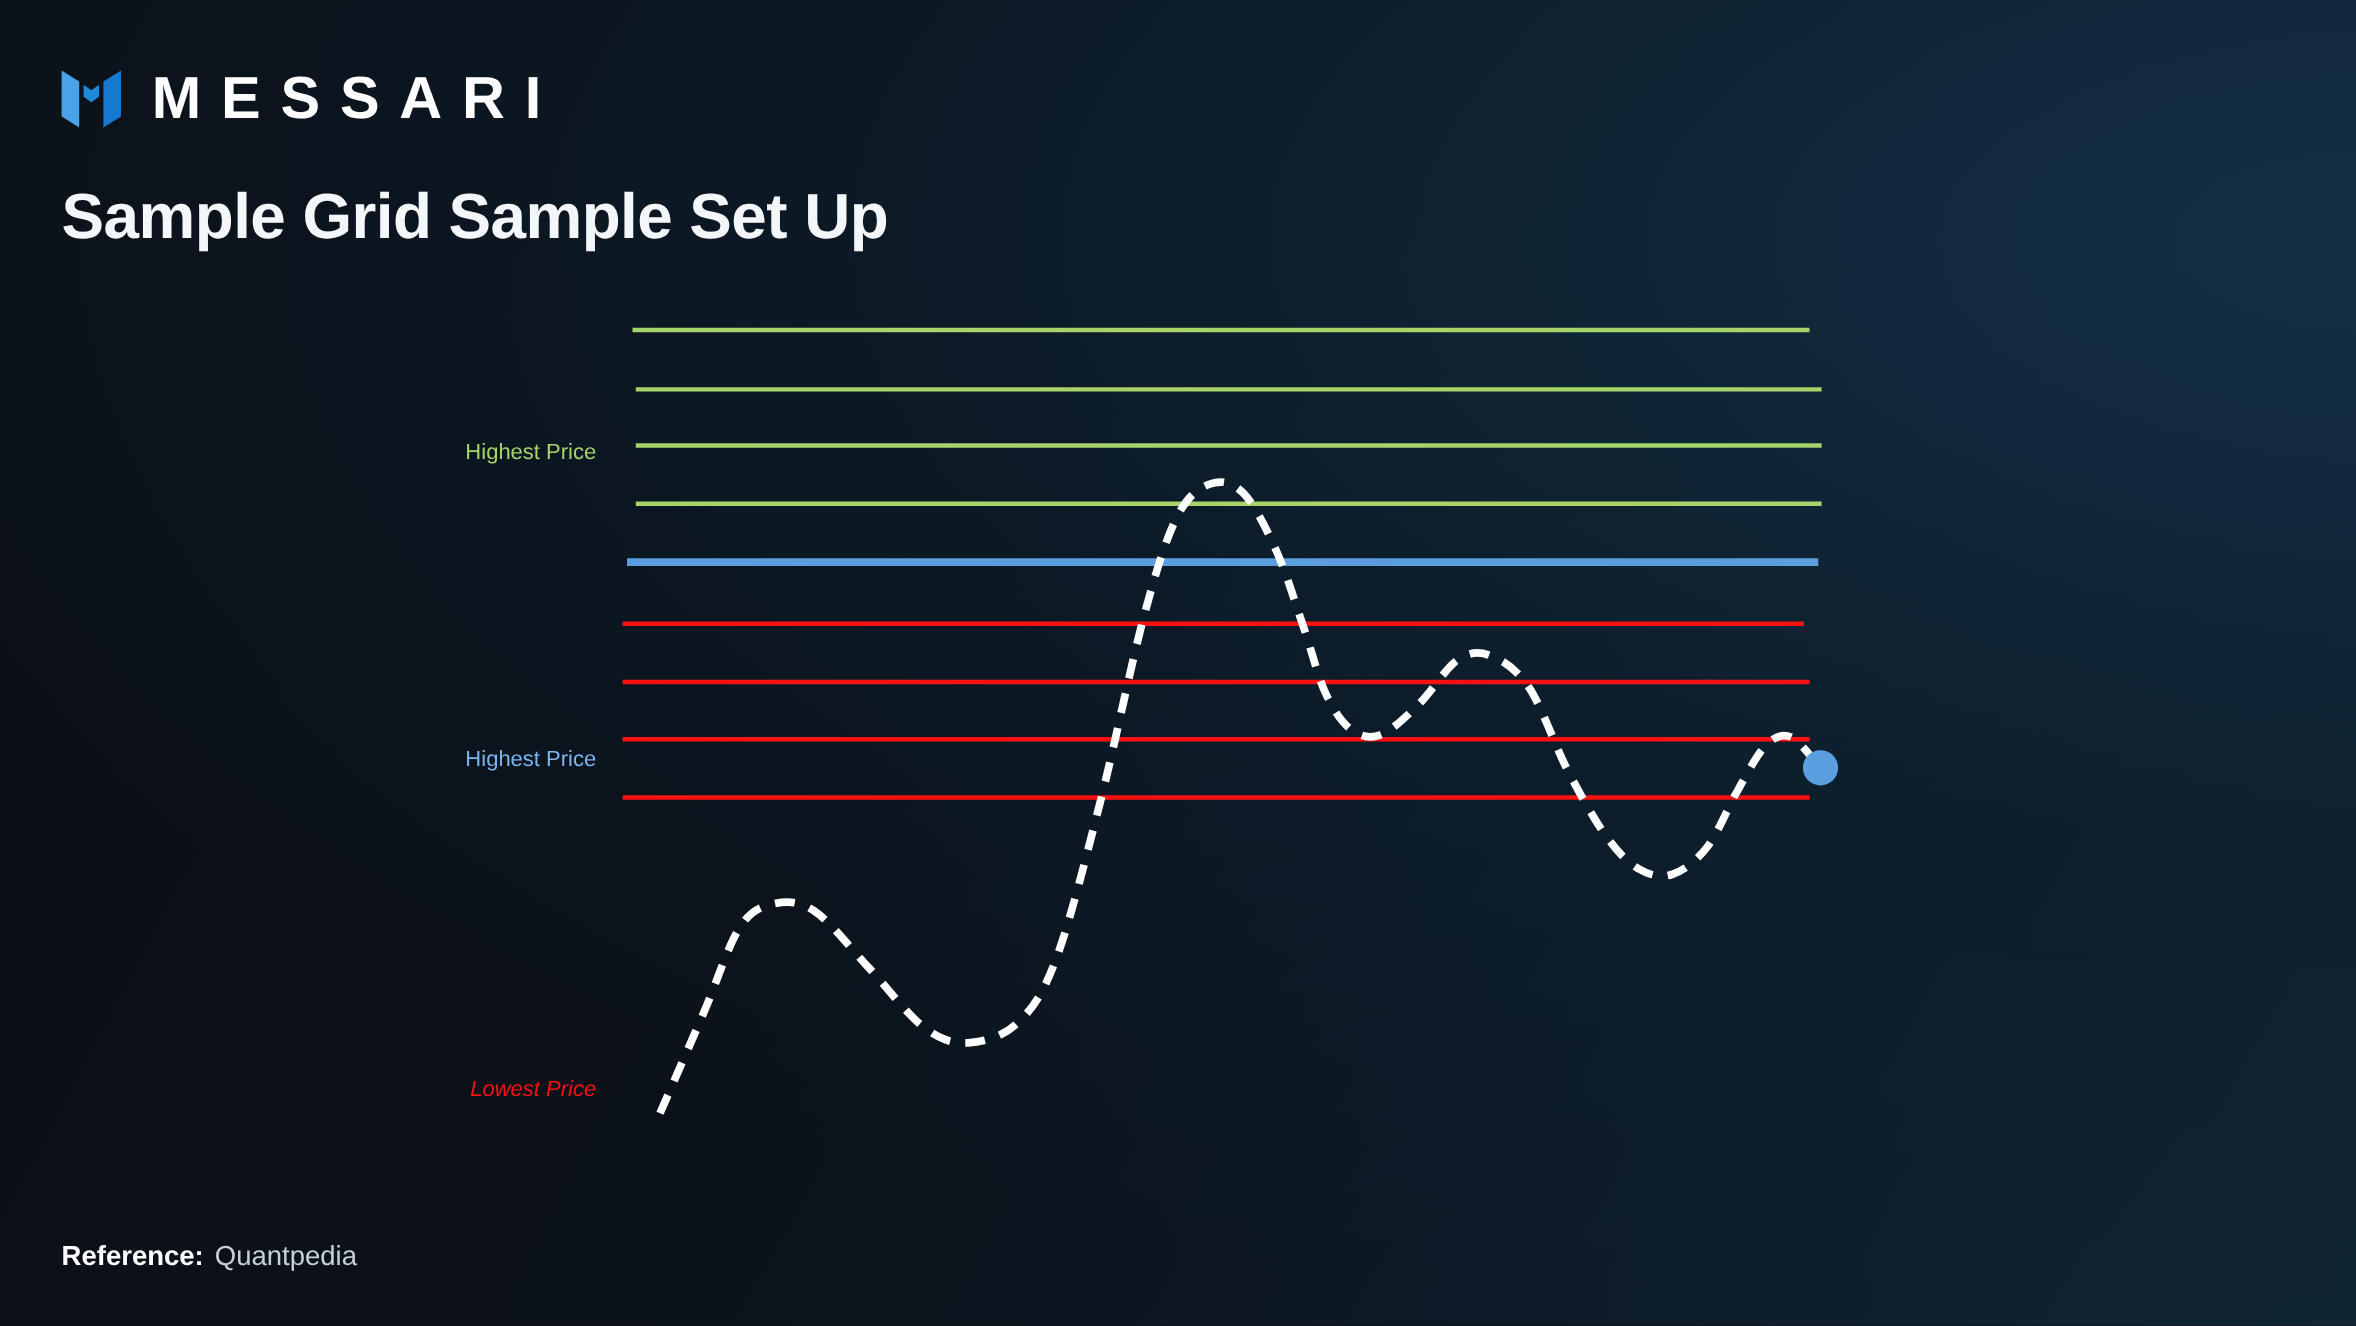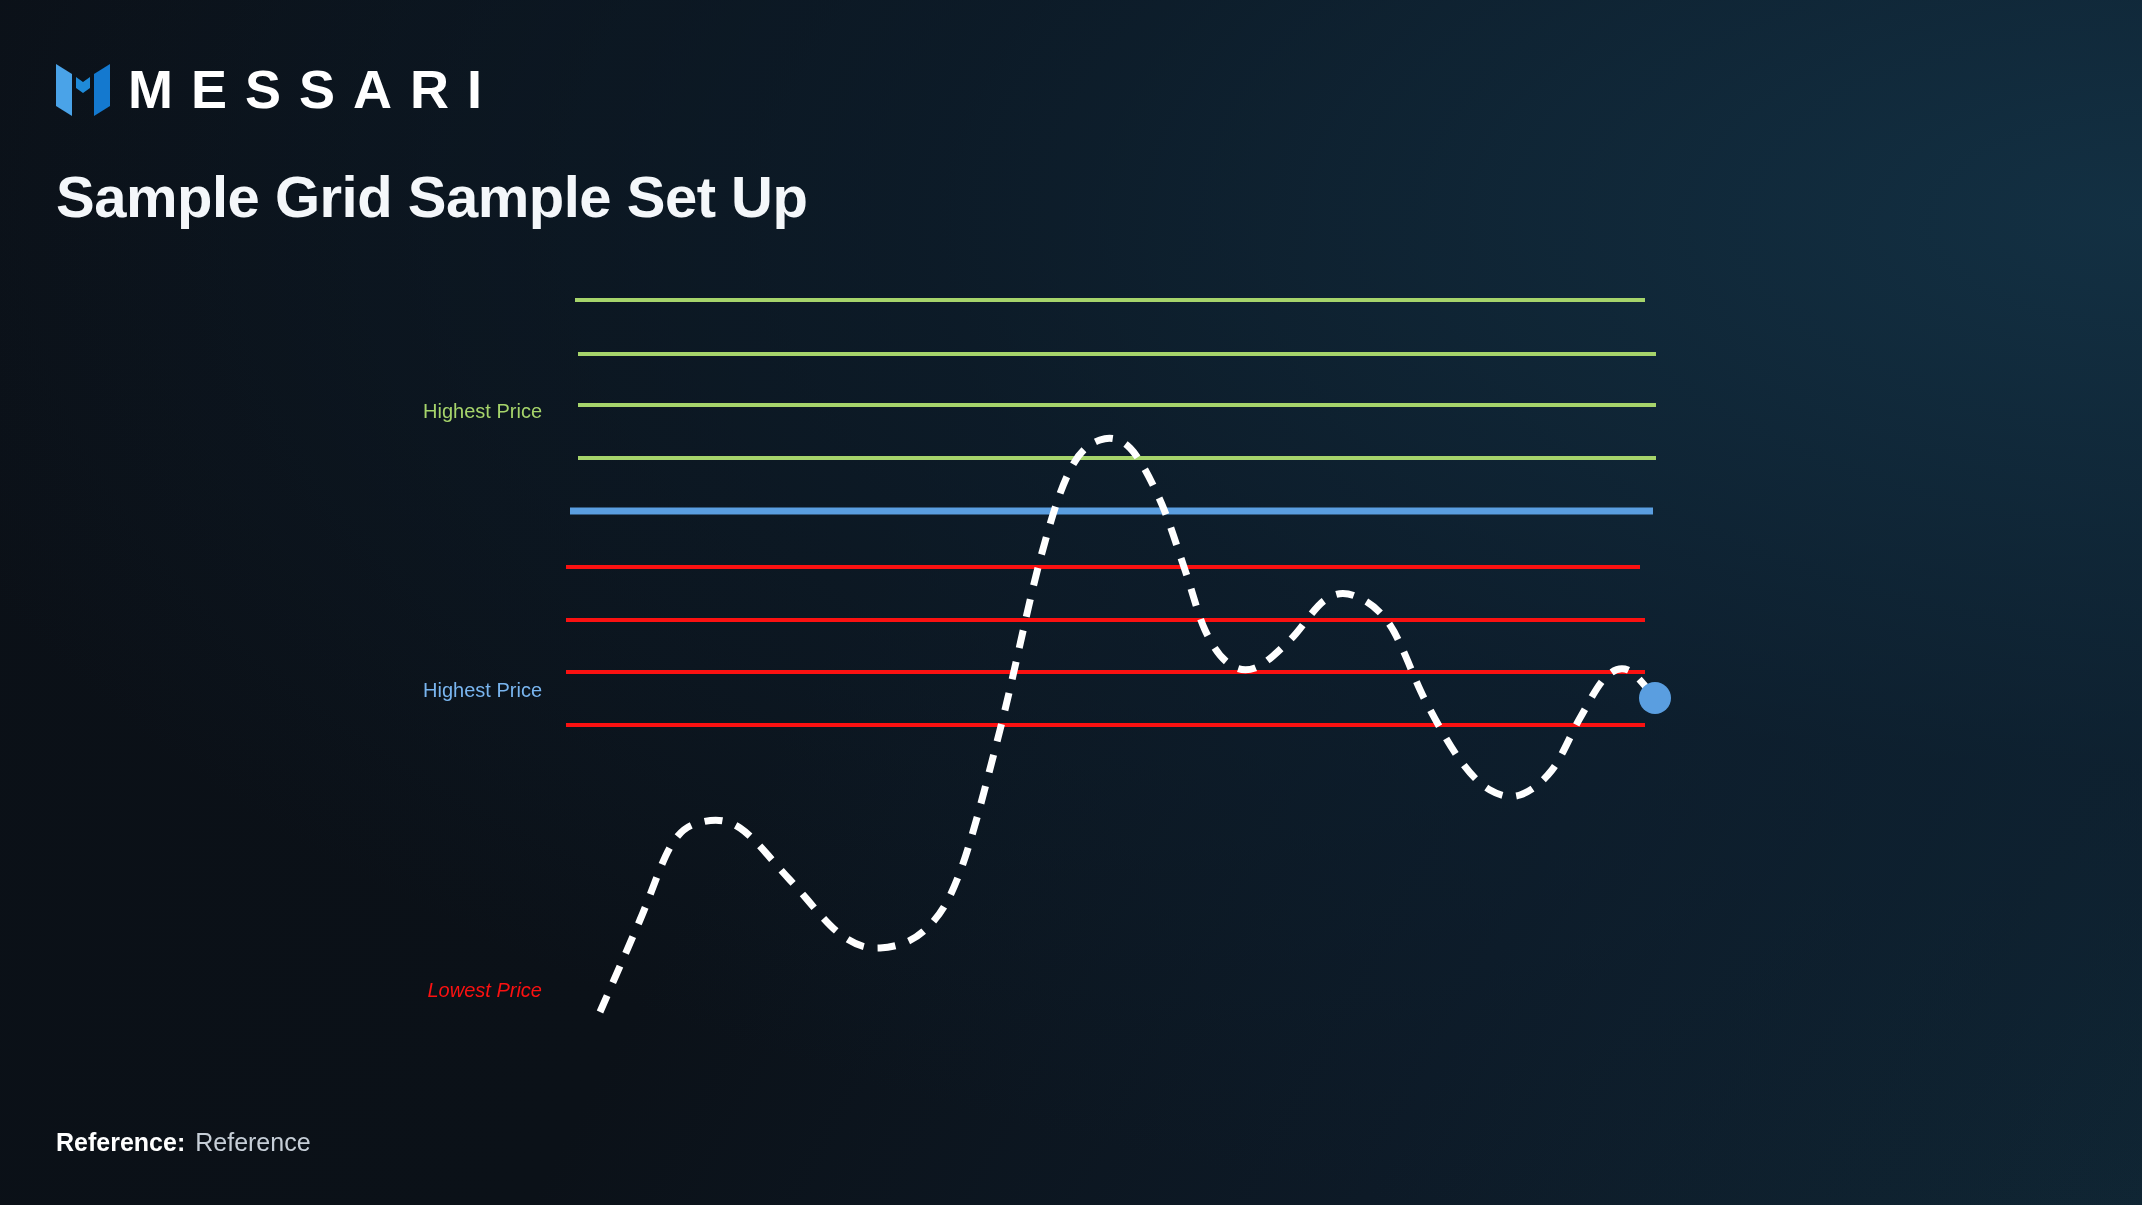--- a/index.html
+++ b/index.html
@@ -25,21 +25,21 @@
     overflow: hidden;
   }
 
   
   #logo-row {
     position: absolute;
     left: 54px;
     top: 58px;
     display: flex;
     align-items: center;
-    gap: 16px;
+    gap: 26px;
   }
   #logo-mark {
     width: 58px;
     height: 62px;
     display: block;
   }
   #logo-word {
     color: #ffffff;
     font-size: 54px;
     font-weight: bold;
@@ -140,16 +140,16 @@
       </g>
   </svg>
 
   <div id="axis-labels">
       <div class="axis-label green" style="top: 410.795px; color: rgb(166, 212, 107);">Highest Price</div>
       <div class="axis-label blue" style="top: 690.136px; color: rgb(121, 181, 239);">Highest Price</div>
       <div class="axis-label red" style="top: 990.017px; color: rgb(251, 17, 17); font-style: italic;">Lowest Price</div>
     </div>
 
   <div id="footer">
-    <span class="ref-label">Reference:</span><span class="ref-value">Reference</span>
+    <span class="ref-label">Reference:</span><span class="ref-value">Quantpedia</span>
   </div>
 
 </div>
 
 </body></html>

